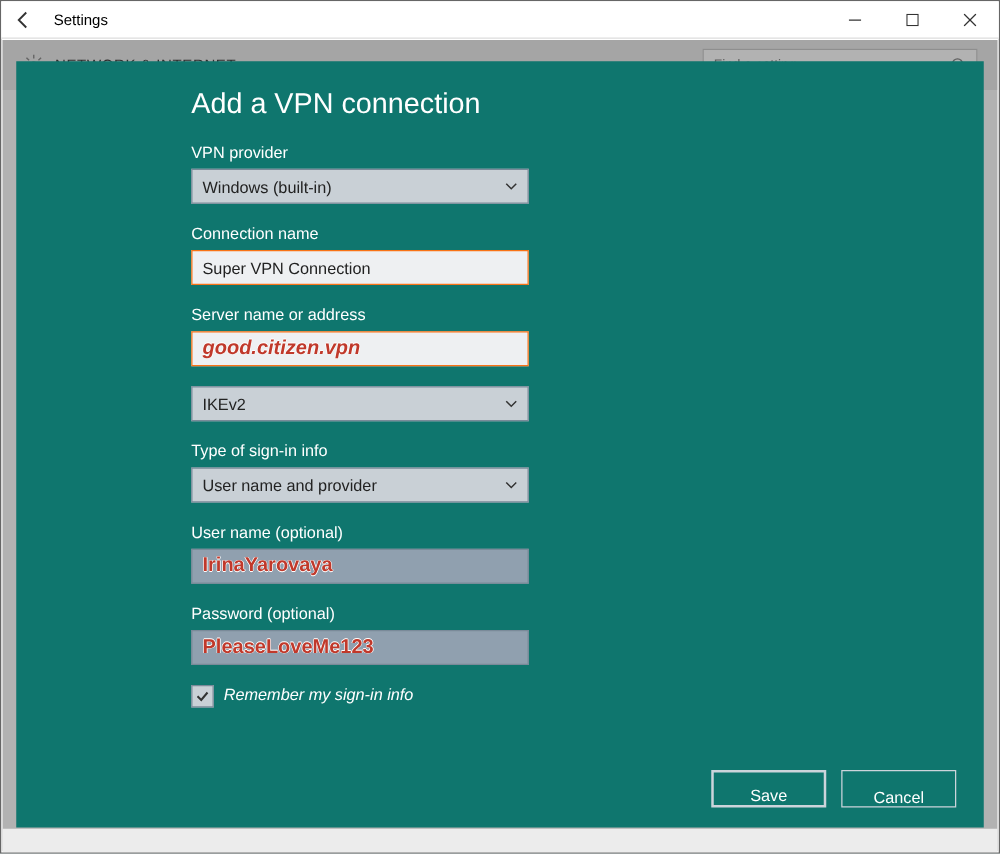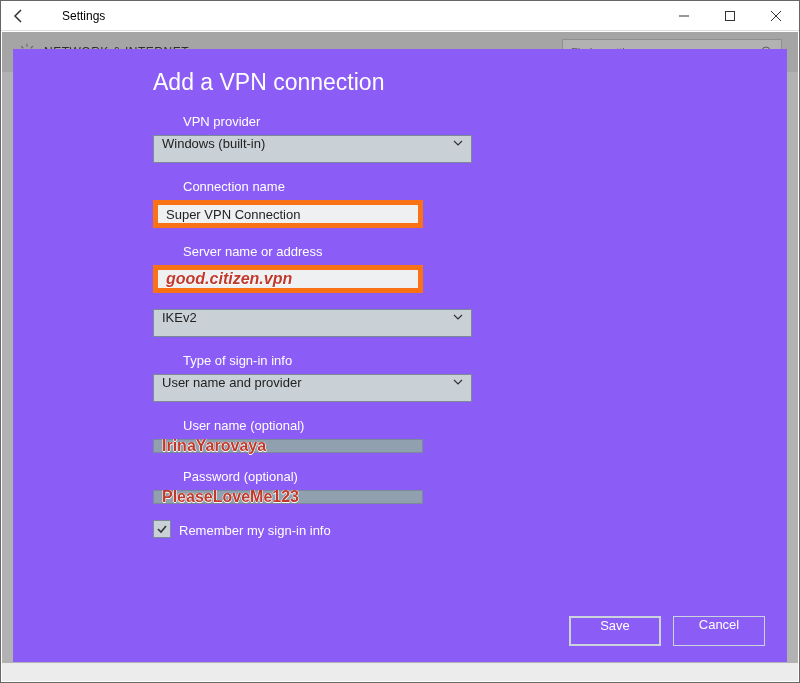--- a/index.html
+++ b/index.html
@@ -1,58 +1,58 @@
 <!DOCTYPE html>
 <html><head>
   <meta charset="utf-8">
   <style>
     * { margin: 0; padding: 0; box-sizing: border-box; font-family: "Segoe UI", Arial, sans-serif; }
     body { width: 800px; height: 683px; overflow: hidden; background: #e8e8e8; position: relative; }
     
     .window { width: 800px; height: 683px; background: #fff; border: 1px solid #666; position: relative; }
     
-    .titlebar { height: 30px; background: #fff; display: flex; align-items: center; border-bottom: 1px solid #ddd; gap: 19px; }
+    .titlebar { height: 30px; background: #fff; display: flex; align-items: center; border-bottom: 1px solid #ddd; }
     .titlebar .back { width: 36px; height: 30px; display: flex; align-items: center; justify-content: center; cursor: pointer; }
     .titlebar .back svg { width: 16px; height: 16px; }
     .titlebar .title { flex: 1; font-size: 12px; padding-left: 6px; color: #000; }
     .titlebar .win-controls { display: flex; }
     .titlebar .win-btn { width: 46px; height: 30px; display: flex; align-items: center; justify-content: center; cursor: pointer; }
     .titlebar .win-btn svg { width: 10px; height: 10px; }
     
     .bg-content { position: absolute; top: 31px; left: 1px; right: 1px; height: 40px; background: #ececec; padding: 8px 16px; display: flex; justify-content: space-between; align-items: center; }
     .bg-content .heading { font-size: 12px; color: #444; letter-spacing: 0.5px; }
     .bg-content .gear { display: flex; align-items: center; gap: 8px; }
     .bg-content .gear svg { width: 18px; height: 18px; opacity: 0.6; }
     .bg-content .search-box { width: 220px; height: 26px; background: #fff; border: 1px solid #ccc; font-size: 11px; color: #888; padding: 0 8px; display: flex; align-items: center; justify-content: space-between; }
     
     .overlay { position: absolute; top: 31px; left: 1px; right: 1px; bottom: 1px; background: rgba(0,0,0,0.3); }
     
-    .dialog { position: absolute; top: 48px; left: 12px; right: 12px; bottom: 20px; background: #8b5cf6; padding: 20px 0 16px 0; display: flex; flex-direction: column; }
+    .dialog { position: absolute; top: 48px; left: 12px; right: 12px; bottom: 20px; background: #0f766e; padding: 20px 0 16px 0; display: flex; flex-direction: column; }
     .dialog-inner { flex: 1; padding: 0 0 0 140px; overflow: hidden; }
     .dialog h1 { color: #fff; font-weight: 300; font-size: 23px; margin-bottom: 18px; }
     
     .field-group { margin-bottom: 16px; }
-    .field-label { color: #fff; font-size: 13px; margin-bottom: 6px; display: block; margin-left: 30px; }
+    .field-label { color: #fff; font-size: 13px; margin-bottom: 6px; display: block; }
     
-    .select-box { width: 319px; height: 28px; background: #c9d0d6; border: 1px solid #7a8a99; display: flex; align-items: flex-start; padding: 0 8px; font-size: 13px; color: #222; cursor: pointer; position: relative; }
+    .select-box { width: 270px; height: 28px; background: #c9d0d6; border: 1px solid #7a8a99; display: flex; align-items: center; padding: 0 8px; font-size: 13px; color: #222; cursor: pointer; position: relative; }
     .select-box .chevron { position: absolute; right: 8px; }
     .select-box .chevron svg { width: 10px; height: 10px; }
     
-    .text-input { width: 270px; height: 28px; background: #eef0f2; border: 5px solid #f97316; padding: 0 8px; font-size: 13px; color: #222; display: flex; align-items: center; }
+    .text-input { width: 270px; height: 28px; background: #eef0f2; border: 1px solid #f97316; padding: 0 8px; font-size: 13px; color: #222; display: flex; align-items: center; }
     .text-input.annotated { font-weight: bold; color: #c0392b; font-size: 16px; text-shadow: 0.5px 0 #fff, -0.5px 0 #fff, 0 0.5px #fff, 0 -0.5px #fff; font-style: italic; }
-    .disabled-input { width: 270px; height: 14px; background: #90a0af; border: 1px solid #7a8a99; padding: 0 8px; display: flex; align-items: center; }
+    .disabled-input { width: 270px; height: 28px; background: #90a0af; border: 1px solid #7a8a99; padding: 0 8px; display: flex; align-items: center; }
     .disabled-input .annotated-text { font-weight: bold; color: #c0392b; font-size: 16px; text-shadow: 0.5px 0 #fff, -0.5px 0 #fff, 0 0.5px #fff, 0 -0.5px #fff; }
     
-    .checkbox-row { display: flex; align-items: flex-end; gap: 8px; margin-top: 6px; }
+    .checkbox-row { display: flex; align-items: flex-start; gap: 8px; margin-top: 6px; font-style: italic; }
     .checkbox { width: 18px; height: 18px; background: #c9d0d6; border: 1px solid #7a8a99; display: flex; align-items: center; justify-content: center; cursor: pointer; }
     .checkbox svg { width: 12px; height: 12px; }
     .checkbox-label { color: #fff; font-size: 13px; }
     
     .button-row { display: flex; justify-content: flex-end; gap: 12px; padding: 0 22px 0 0; margin-top: auto; }
-    .btn { width: 92px; height: 30px; border: 1px solid #ccd4db; background: transparent; color: #fff; font-size: 13px; display: flex; align-items: flex-start; justify-content: center; cursor: pointer; }
+    .btn { width: 92px; height: 30px; border: 1px solid #ccd4db; background: transparent; color: #fff; font-size: 13px; display: flex; align-items: flex-end; justify-content: center; cursor: pointer; }
     .btn.primary { border-width: 2px; }
     
     .bottom-strip { position: absolute; bottom: 1px; left: 1px; right: 1px; height: 18px; background: #ececec; }
   </style>
 </head>
 <body>
 
 <div class="window">
 
   <div class="titlebar">

